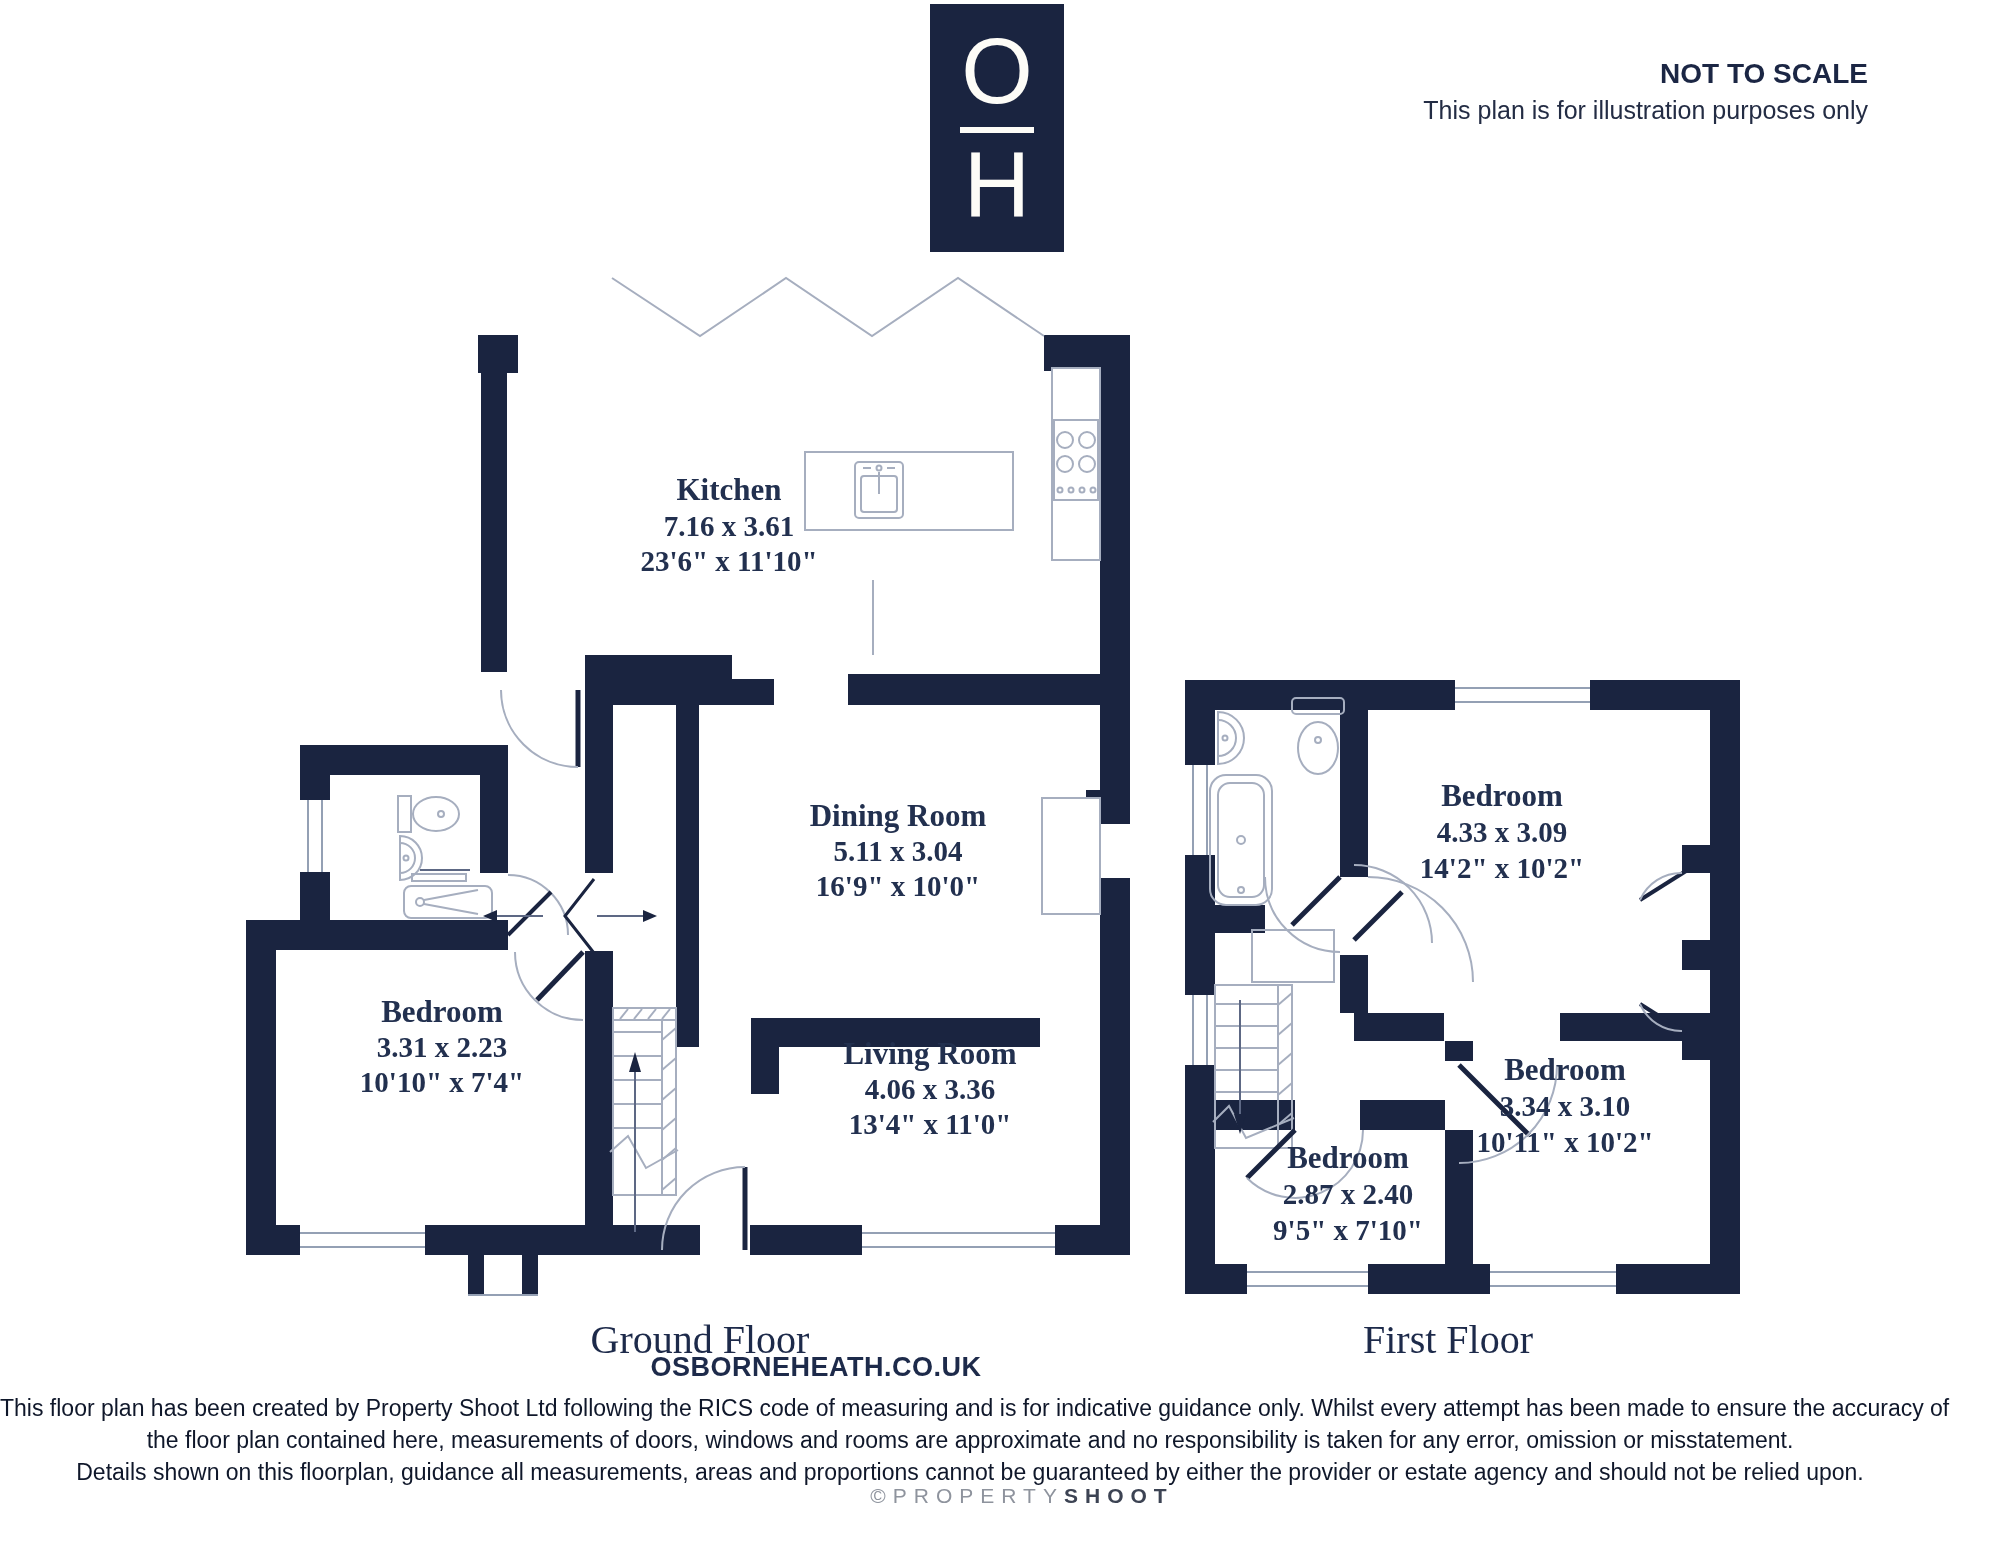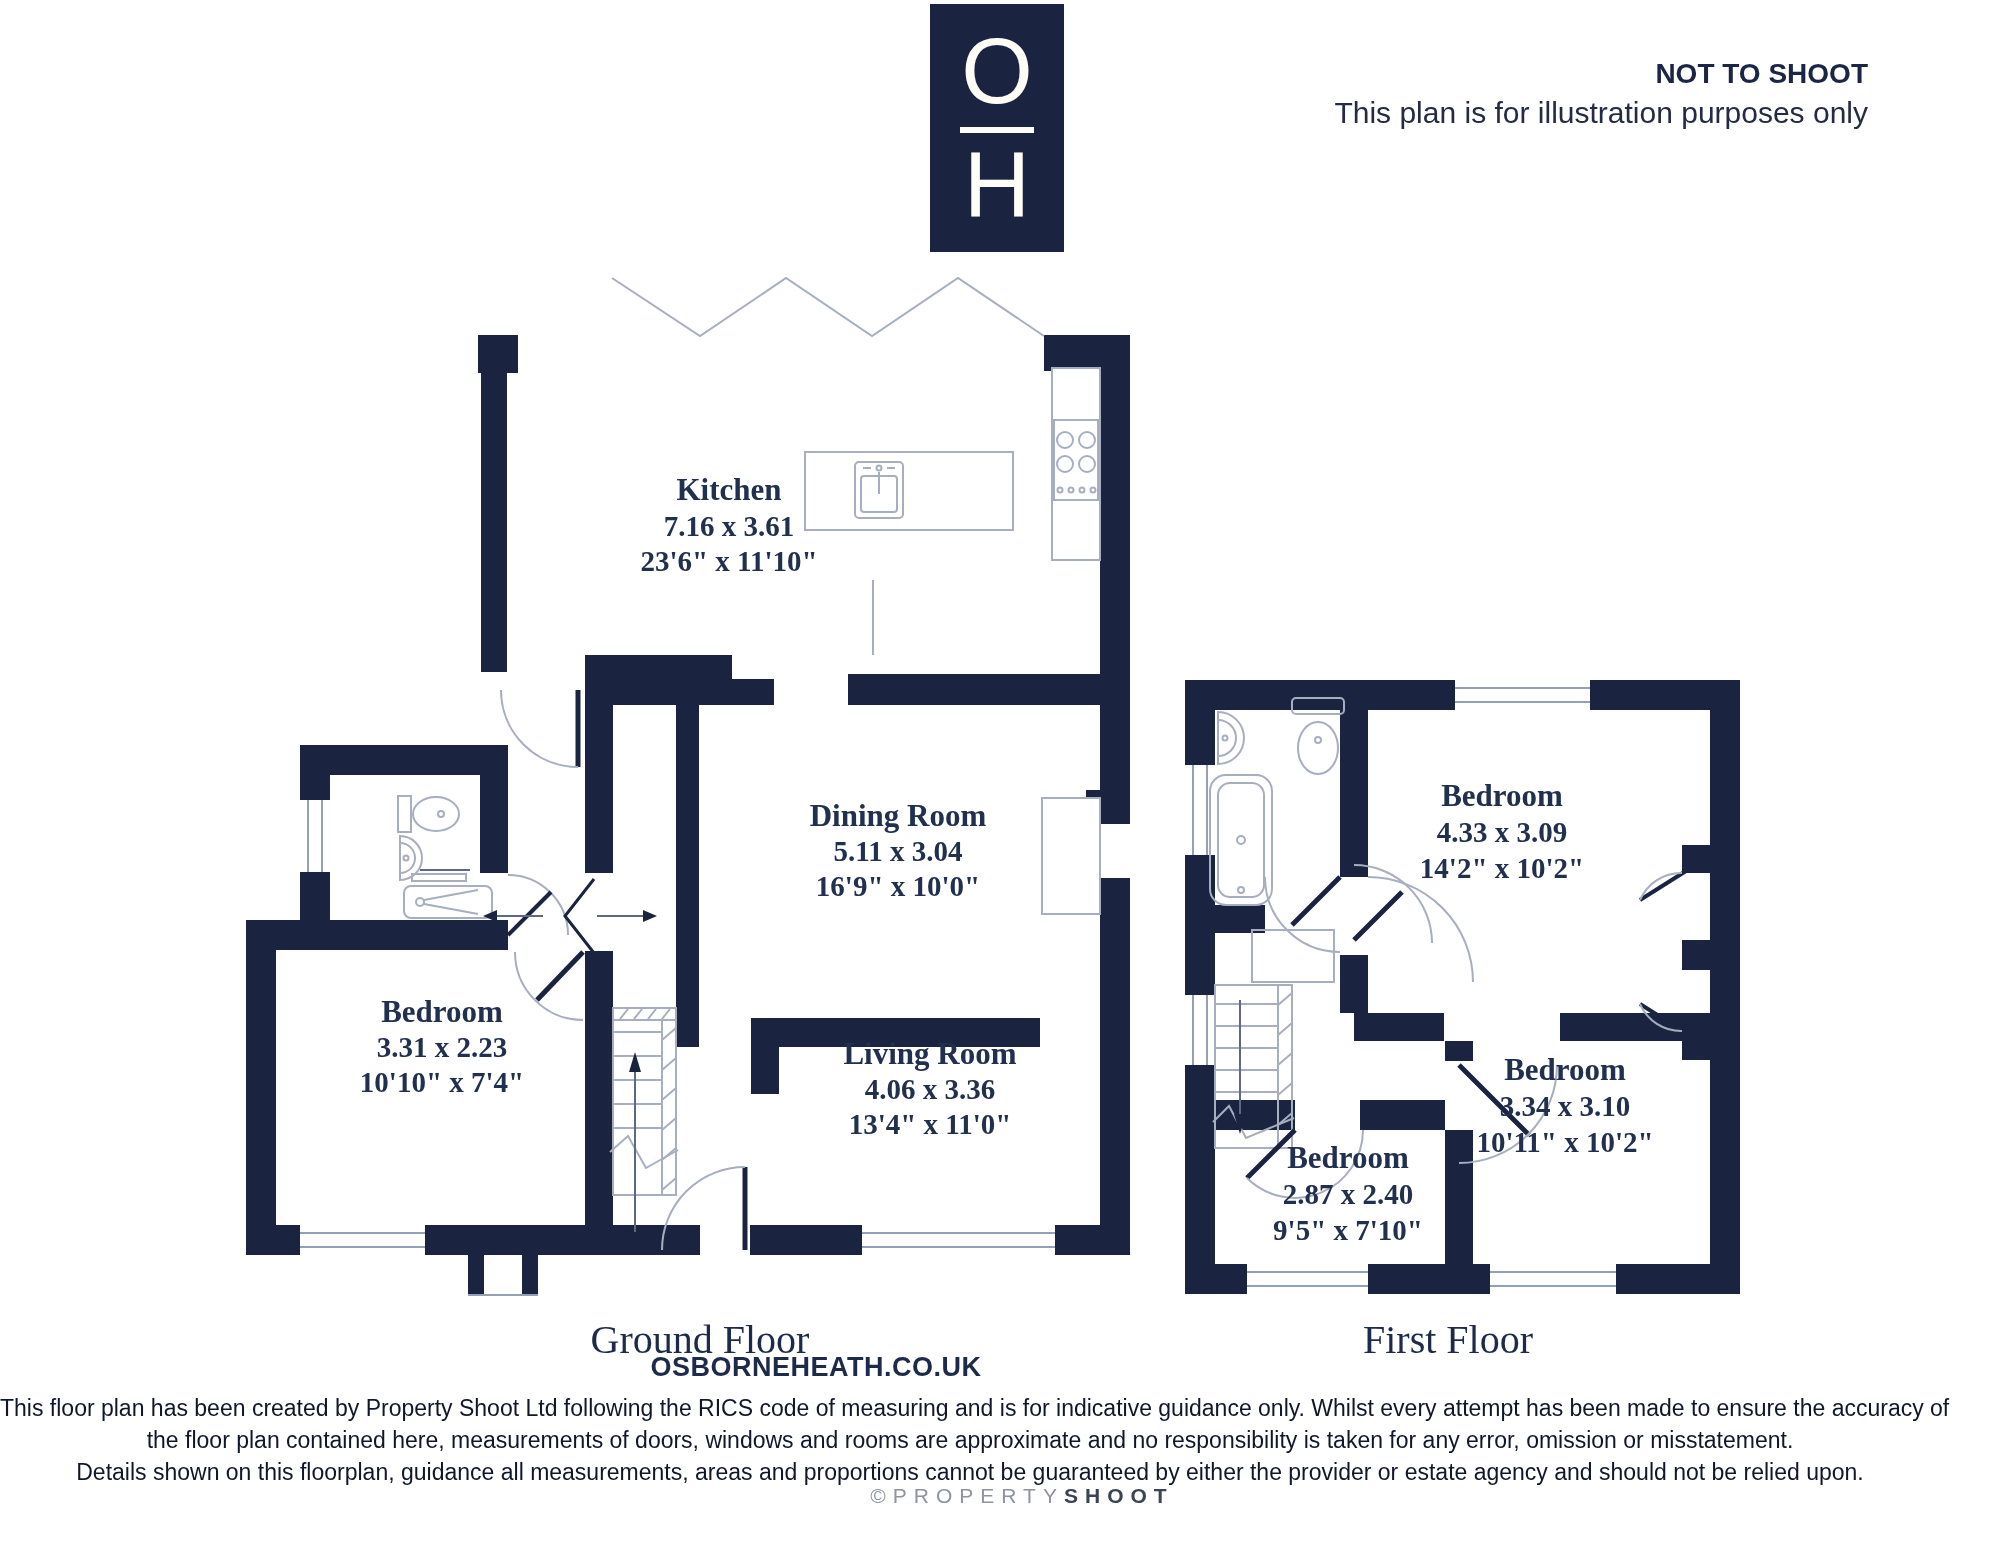--- a/index.html
+++ b/index.html
@@ -3,21 +3,21 @@
 <meta charset="utf-8">
 <style>
   html,body{margin:0;padding:0;background:#ffffff;}
   #stage{position:relative;width:2000px;height:1545px;background:#ffffff;overflow:hidden;
          font-family:"Liberation Sans",sans-serif;color:#1f2d52;}
   .hdr{position:absolute;left:62px;top:58px;}
   .hdr .t{font-size:28px;font-weight:bold;color:#1b2644;letter-spacing:.5px;}
   .hdr .s{font-size:25px;color:#232c44;margin-top:6px;}
   .notice{position:absolute;right:132px;top:58px;text-align:right;}
   .notice .t{font-size:28px;font-weight:bold;color:#1b2644;}
-  .notice .s{font-size:30px;color:#232c44;margin-top:6px;}
+  .notice .s{font-size:25px;color:#232c44;margin-top:6px;}
   .logo{position:absolute;left:930px;top:4px;width:134px;height:248px;background:#1a2440;
         display:flex;flex-direction:column;align-items:center;justify-content:center;color:#fdfcf7;}
   .logo .o{font-size:92px;line-height:84px;font-weight:400;}
   .logo .bar{width:74px;height:6px;background:#fdfcf7;margin:14px 0 10px 0;}
   .logo .h{font-size:92px;line-height:84px;font-weight:400;}
   svg.plan{position:absolute;left:0;top:0;width:2000px;height:1545px;}
   .caption{position:absolute;top:1296px;width:360px;text-align:center;
            font-family:"Liberation Serif","DejaVu Serif",serif;font-size:40px;color:#1d2a4a;margin-top:20px;}
   .gfc{left:520px;} .ffc{left:1268px;font-family:Liberation Serif, serif;}
   .site{position:absolute;left:12px;top:1352px;width:1608px;text-align:center;
@@ -49,21 +49,21 @@
 <div id="stage">
 
 
   <div class="logo">
     <div class="o">O</div>
     <div class="bar"></div>
     <div class="h">H</div>
   </div>
 
   <div class="notice">
-    <div class="t">NOT TO SHOOT</div>
+    <div class="t">NOT TO SCALE</div>
     <div class="s">This plan is for illustration purposes only</div>
   </div>
 
   <svg class="plan" viewBox="0 0 2000 1545">
 
     <g>
 
       <g>
         <rect class="wall" x="478" y="335" width="40" height="38"></rect>
         <rect class="wall" x="481" y="335" width="26" height="337"></rect>

